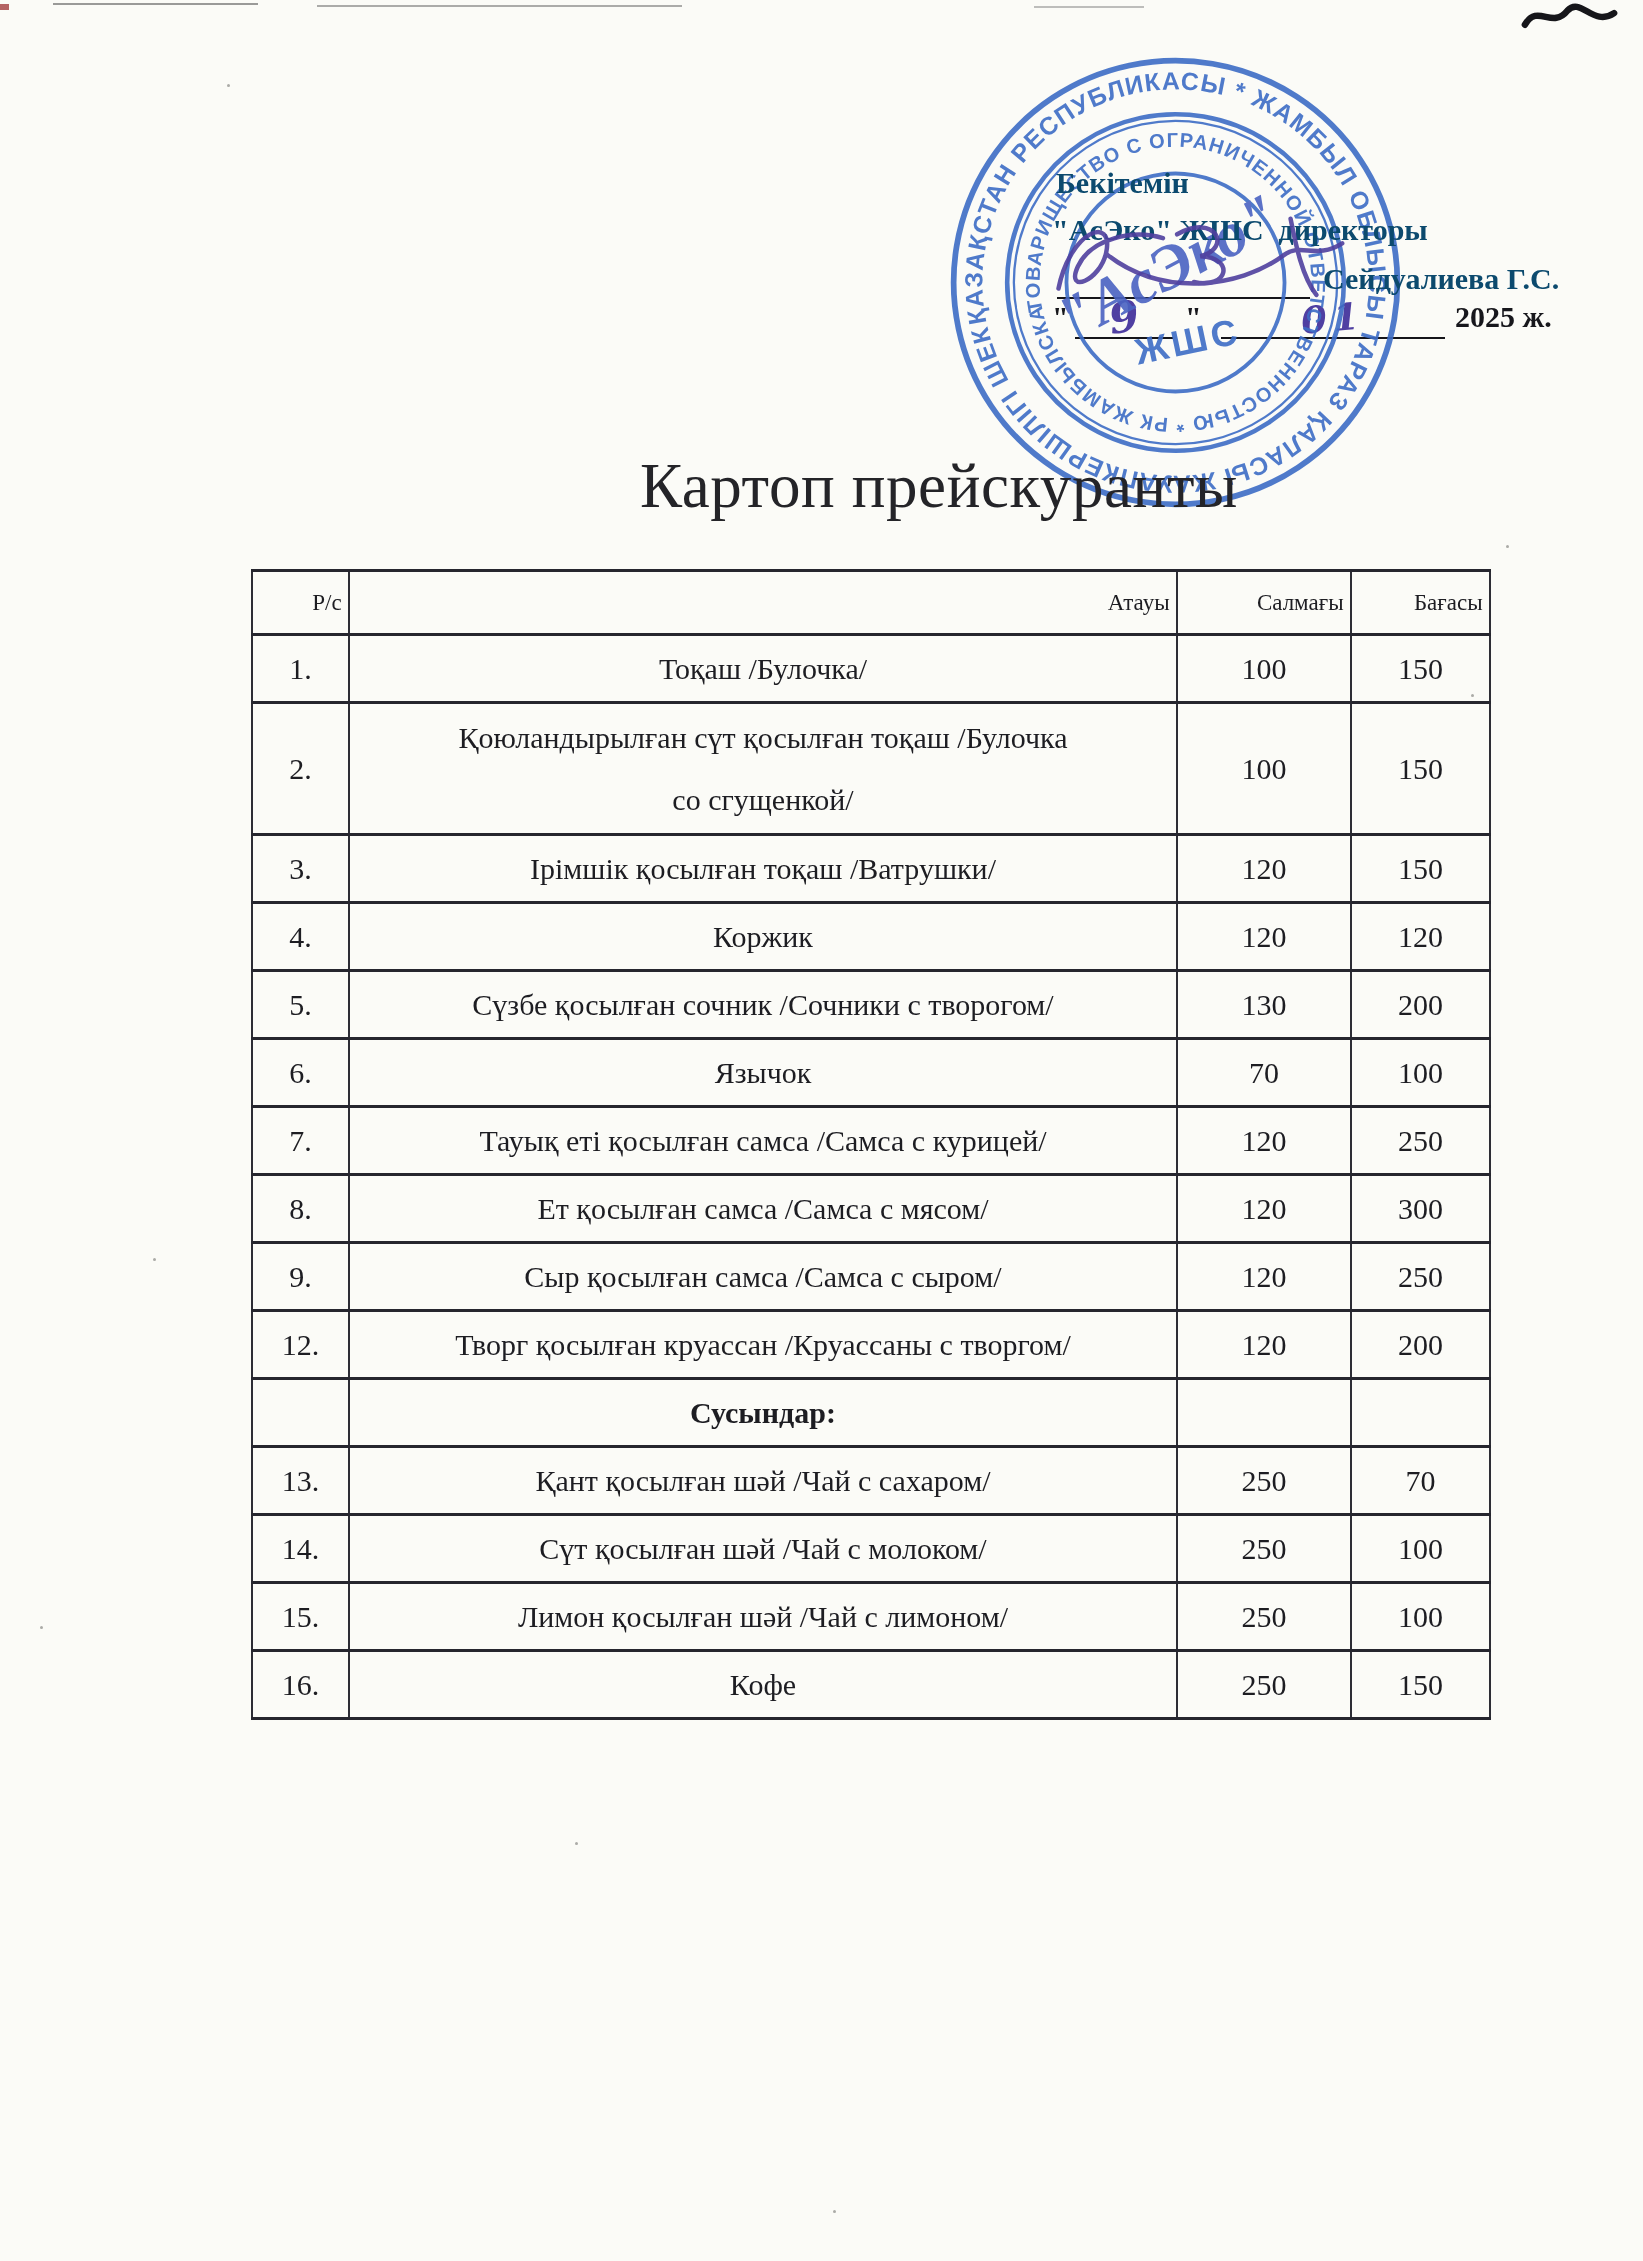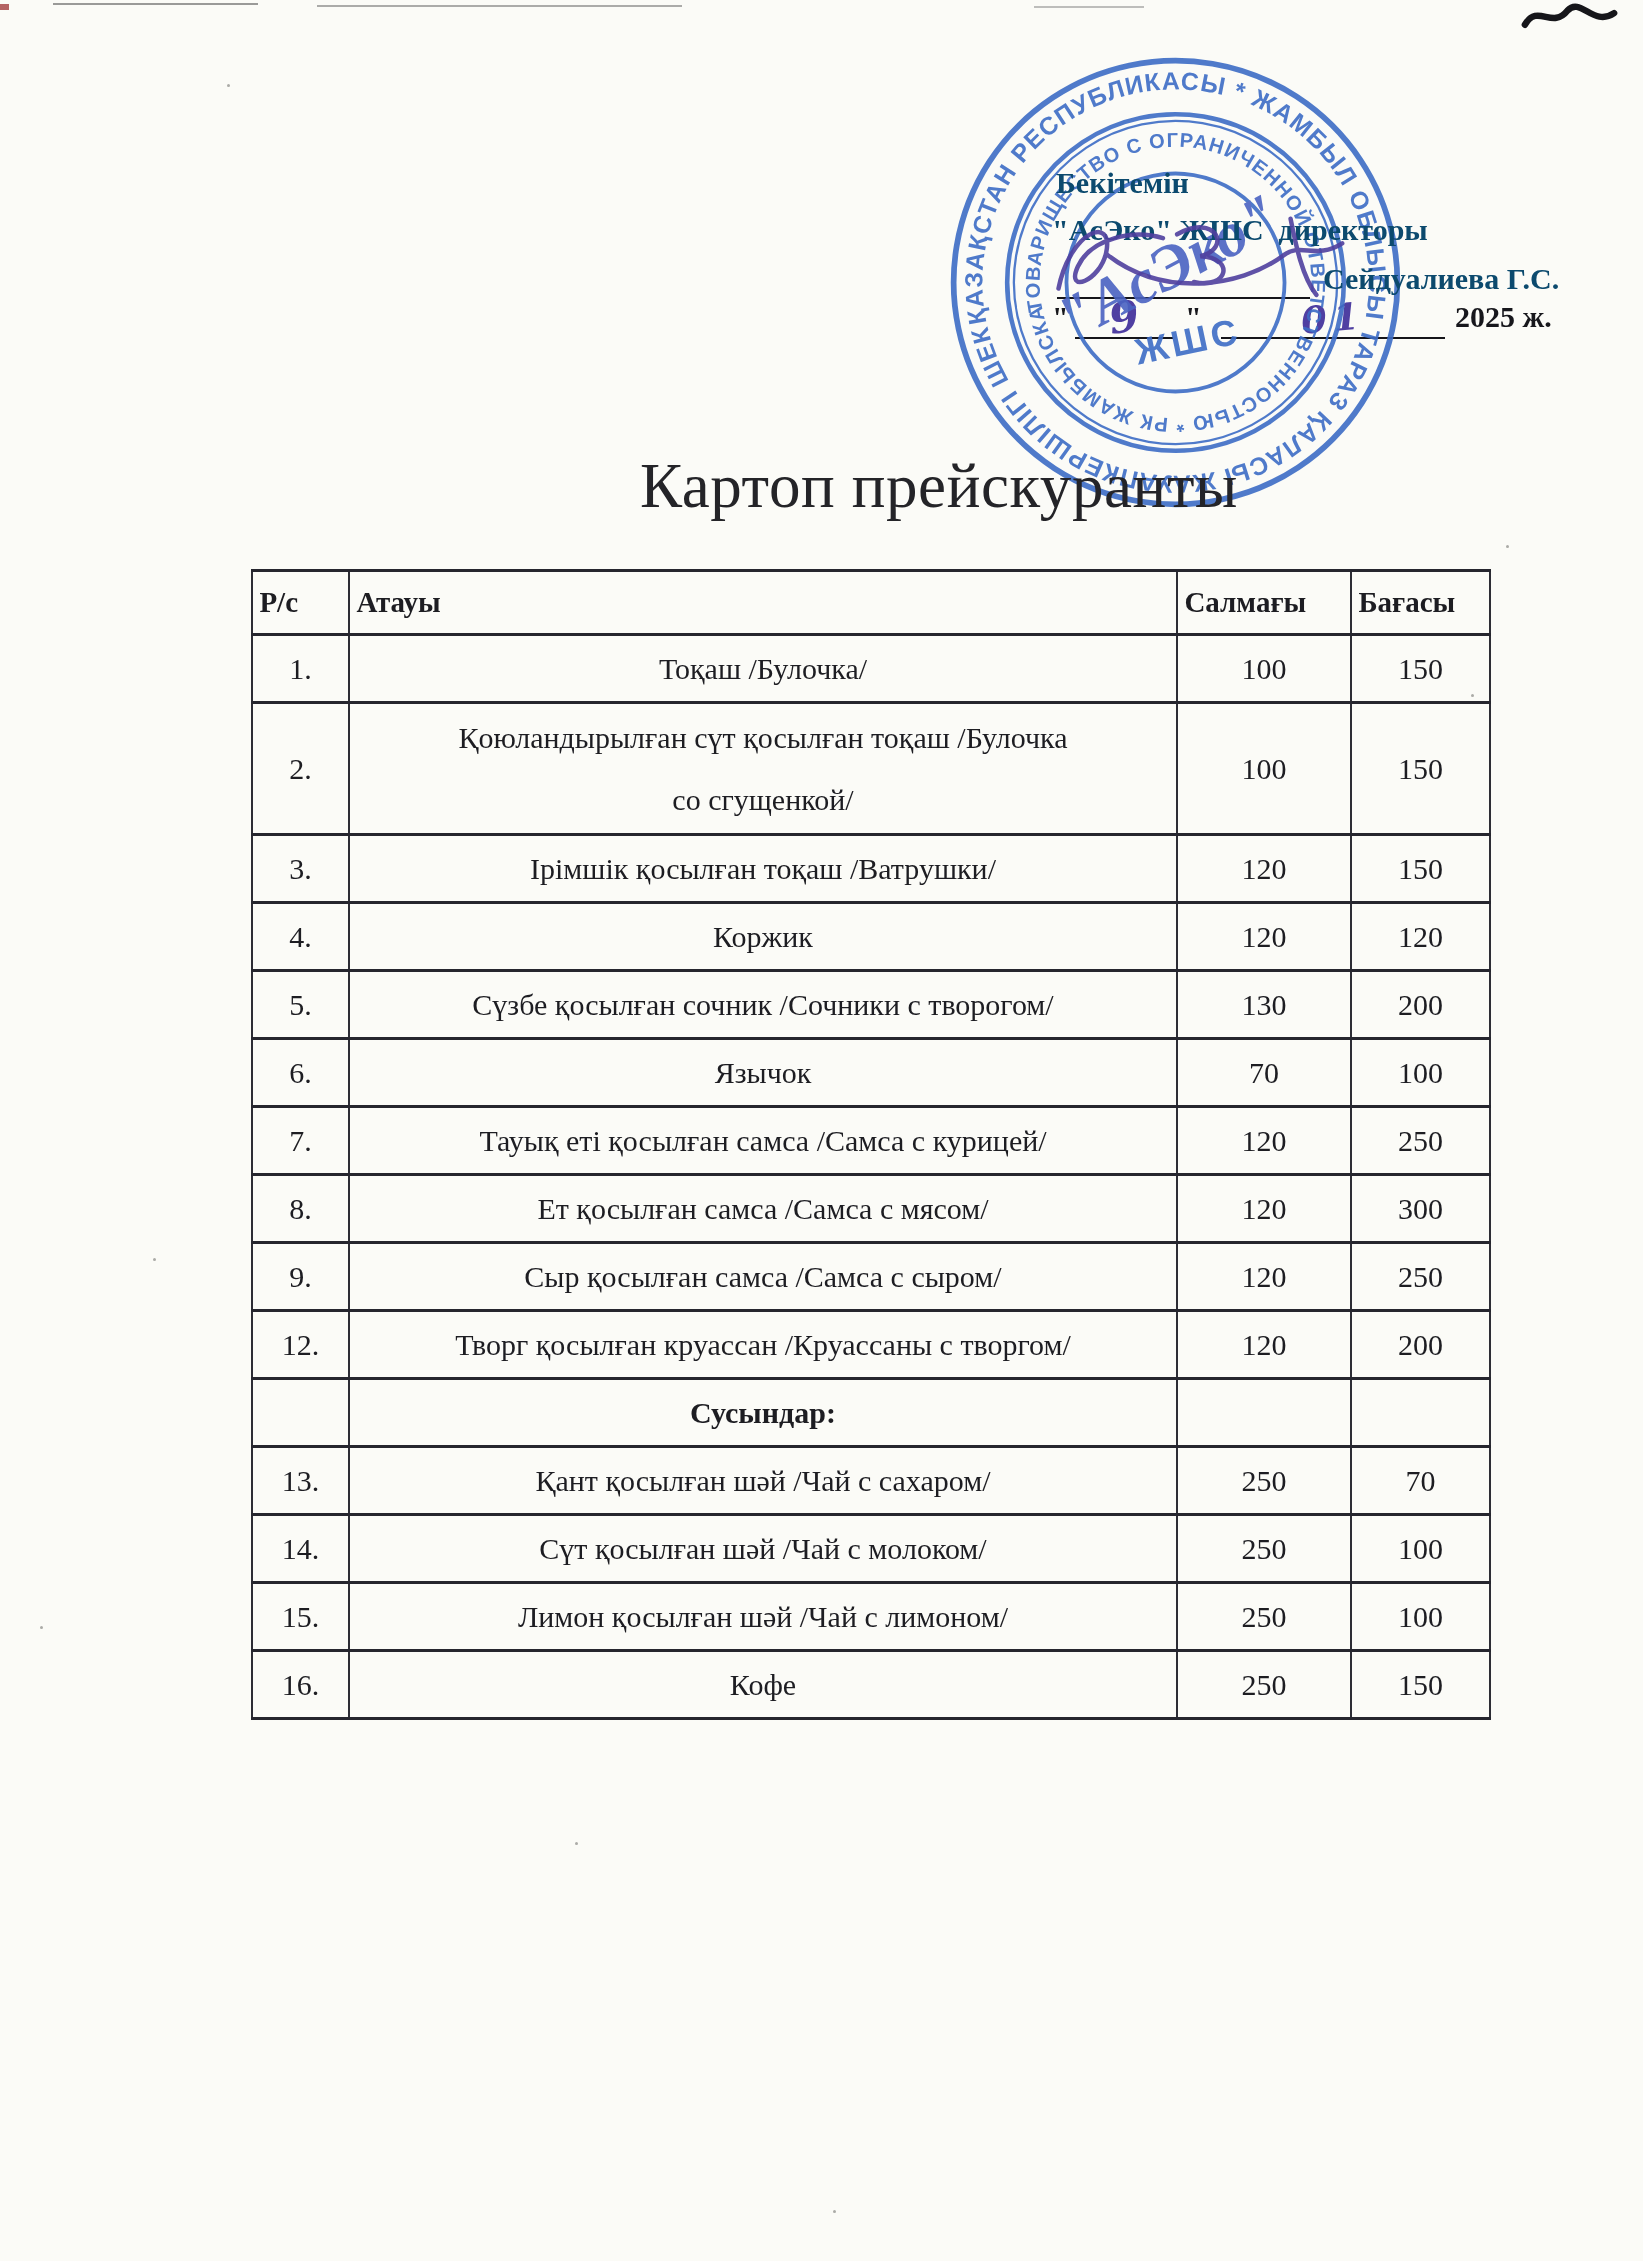--- a/index.html
+++ b/index.html
@@ -50,21 +50,21 @@
     font-size:30px;color:#1d1d22;
   }
   .price-table th,.price-table td{
     border-left:2.6px solid #2d2d35;border-right:2.6px solid #2d2d35;
     border-top:3.9px solid #26262e;border-bottom:3.9px solid #26262e;
     padding:0 6.4px;vertical-align:middle;overflow:hidden;
   }
   .price-table thead tr{height:64px;}
   .price-table tbody tr{height:68px;}
   .price-table tbody tr.tall{height:132px;}
-  .price-table th{font-weight:bold;font-size:29px;text-align:left;}
+  .price-table th{font-weight:normal;font-size:23px;text-align:right;}
   .c-num{text-align:center;}
   .c-name{text-align:center;white-space:pre-line;line-height:2.05;}
   .c-w,.c-p{text-align:center;}
   tr.section .c-name{font-weight:bold;margin-left:21px;}
 </style>
 </head>
 <body>
 
 <div class="red-mark"></div>
 <div class="scan-line" style="left:53px;top:3.2px;width:205px;height:1.9px;opacity:.55"></div>

